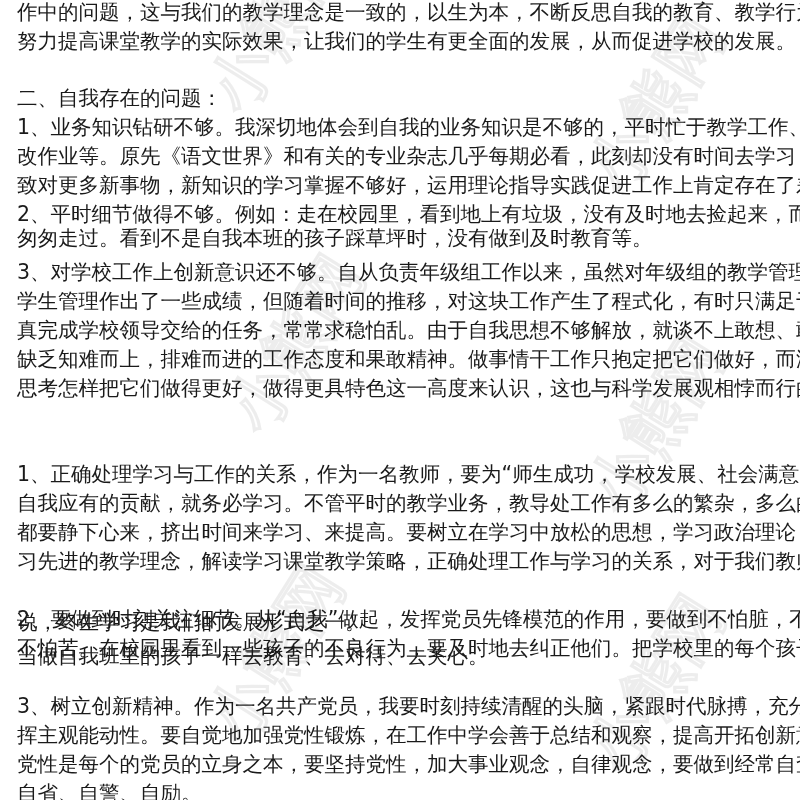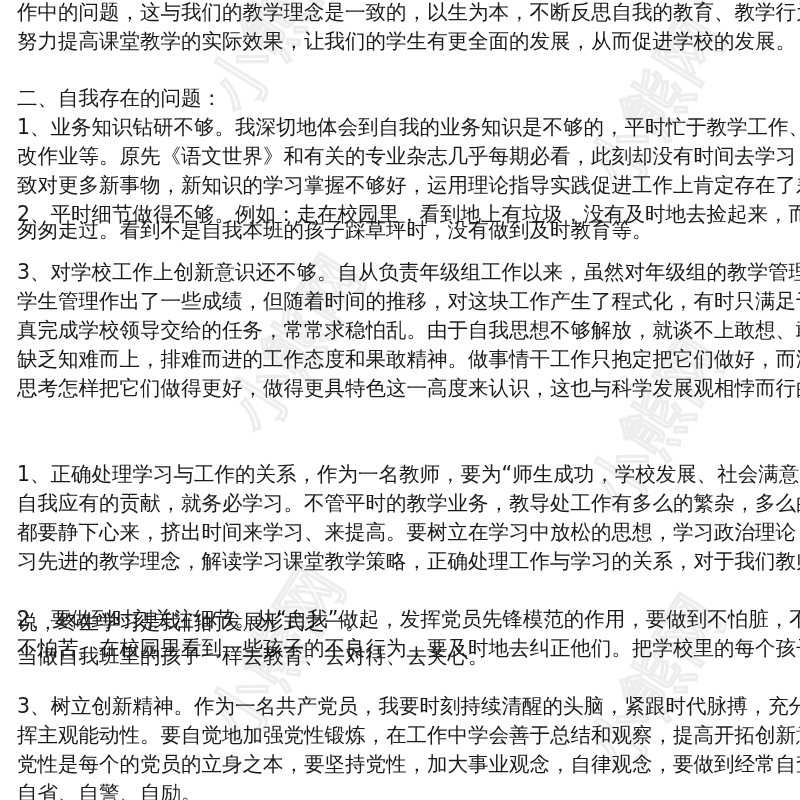--- a/index.html
+++ b/index.html
@@ -44,21 +44,21 @@
   <div class="line short" style="top:84px;">二、自我存在的问题：</div>
 
   <div>
     <div class="line" style="top:113px;">1、业务知识钻研不够。我深切地体会到自我的业务知识是不够的，平时忙于教学工作、批</div>
     <div class="line" style="top:142px;">改作业等。原先《语文世界》和有关的专业杂志几乎每期必看，此刻却没有时间去学习，导</div>
     <div class="line" style="top:171px;">致对更多新事物，新知识的学习掌握不够好，运用理论指导实践促进工作上肯定存在了差距。</div>
   </div>
 
   <div>
     <div class="line" style="top:200px;">2、平时细节做得不够。例如：走在校园里，看到地上有垃圾，没有及时地去捡起来，而是</div>
-    <div class="line short" style="top:216px;">匆匆走过。看到不是自我本班的孩子踩草坪时，没有做到及时教育等。</div>
+    <div class="line short" style="top:224px;">匆匆走过。看到不是自我本班的孩子踩草坪时，没有做到及时教育等。</div>
   </div>
 
   <div>
     <div class="line" style="top:258px;">3、对学校工作上创新意识还不够。自从负责年级组工作以来，虽然对年级组的教学管理和</div>
     <div class="line" style="top:287px;">学生管理作出了一些成绩，但随着时间的推移，对这块工作产生了程式化，有时只满足于认</div>
     <div class="line" style="top:316px;">真完成学校领导交给的任务，常常求稳怕乱。由于自我思想不够解放，就谈不上敢想、敢闯、</div>
     <div class="line" style="top:345px;">缺乏知难而上，排难而进的工作态度和果敢精神。做事情干工作只抱定把它们做好，而没有</div>
     <div class="line" style="top:374px;">思考怎样把它们做得更好，做得更具特色这一高度来认识，这也与科学发展观相悖而行的。</div>
   </div>
 

